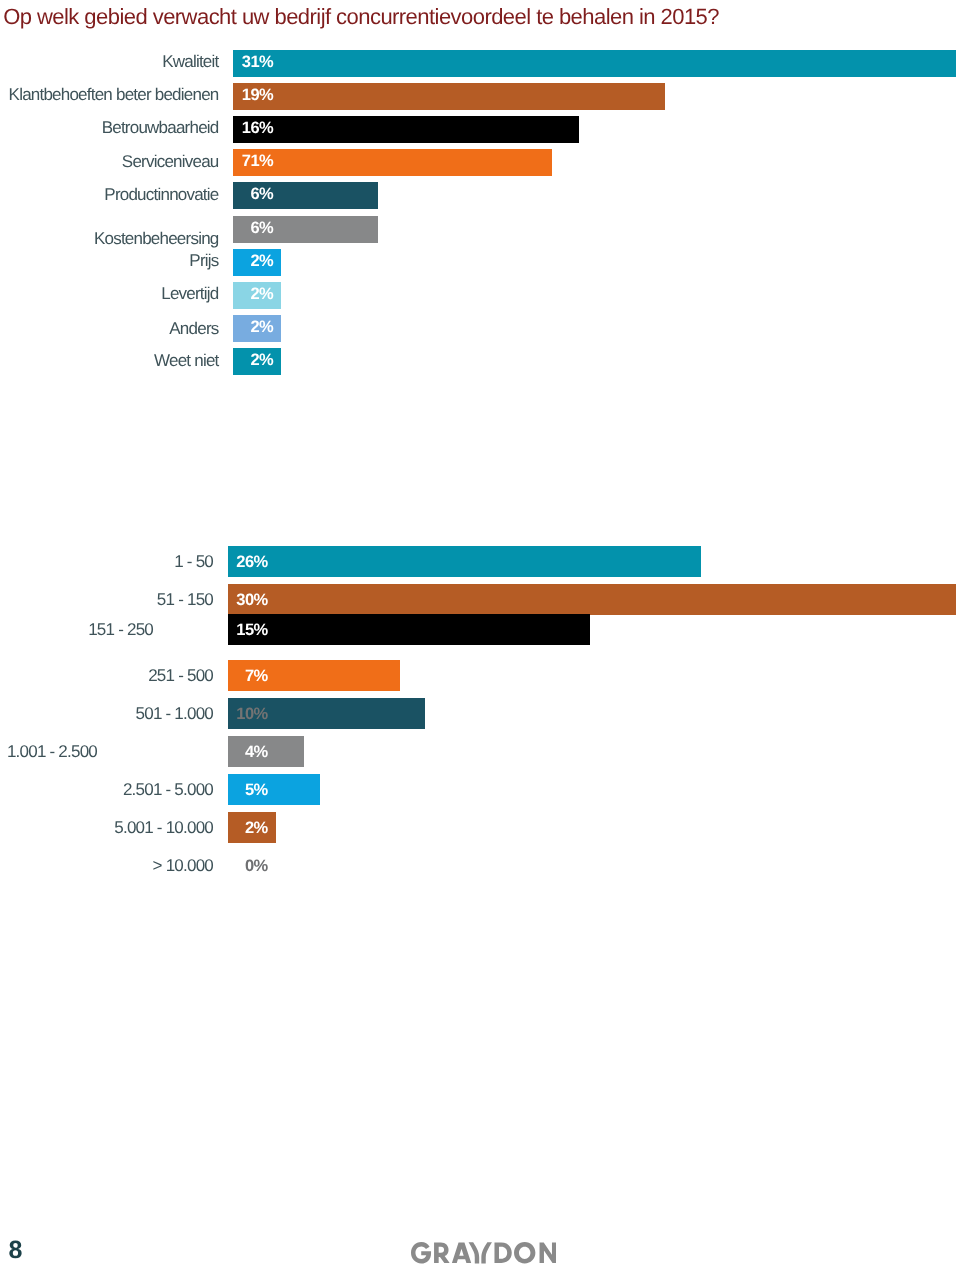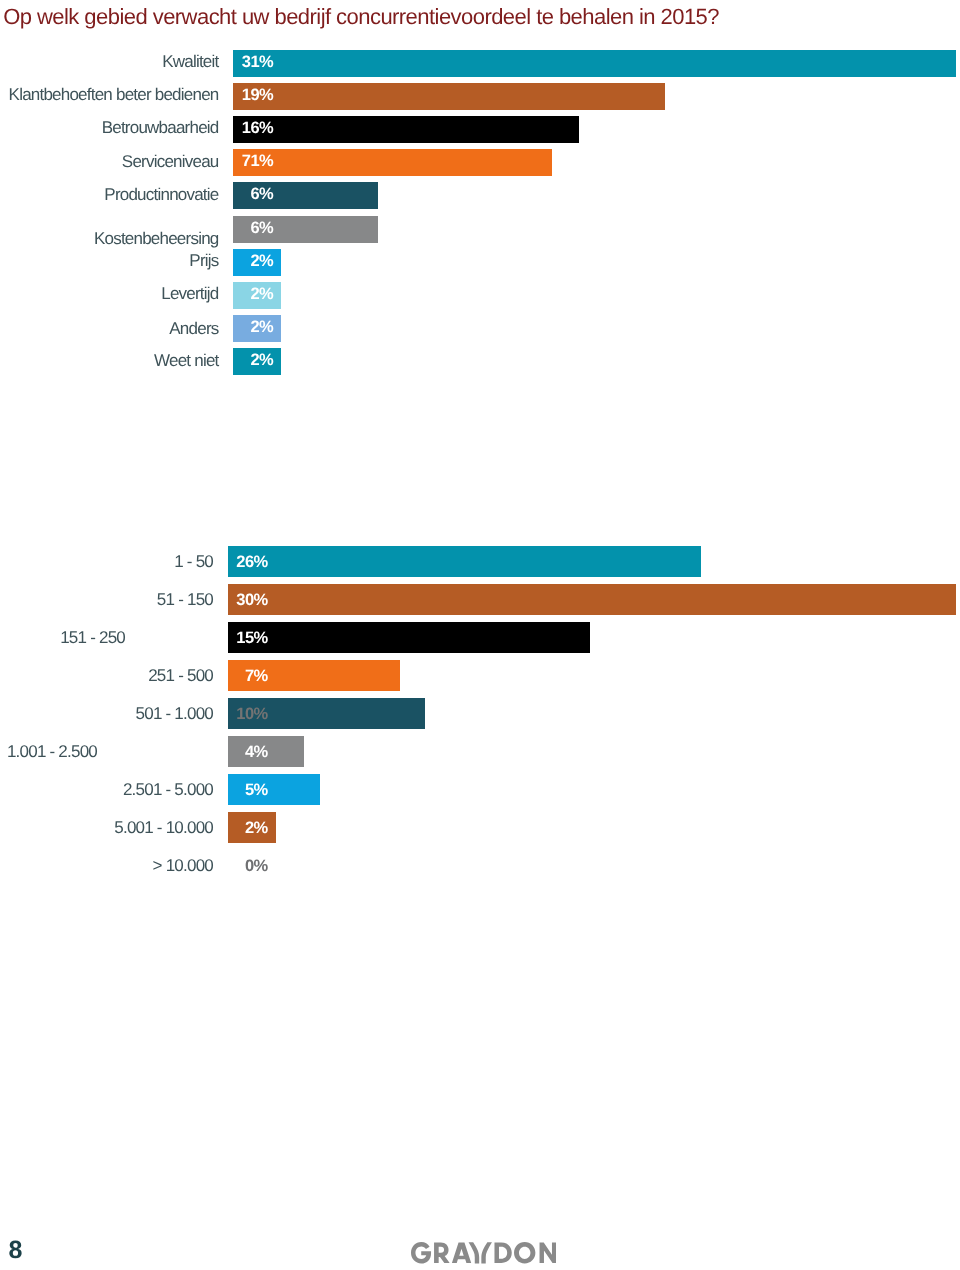--- a/index.html
+++ b/index.html
@@ -78,21 +78,21 @@
       <div class="row" style="position: absolute; left: 0px; top: 0px; height: 31.2px; width: 960px;">
         <div class="cat" style="right: 747px; top: 6px;">1 - 50</div>
         <div class="bar" style="left: 228px; top: 0px; width: 473px; height: 31.2px; background: rgb(3, 146, 172);"></div>
         <div class="val" style="left: 207.8px; width: 60px; top: 7.2px; color: rgb(255, 255, 255);">26%</div>
       </div>
       <div class="row" style="position: absolute; left: 0px; top: 38px; height: 26px; width: 960px;">
         <div class="cat" style="right: 747px; top: 6px;">51 - 150</div>
         <div class="bar" style="left: 228px; top: 0px; width: 728px; height: 31.2px; background: rgb(181, 92, 37);"></div>
         <div class="val" style="left: 207.8px; width: 60px; top: 7.2px; color: rgb(255, 255, 255);">30%</div>
       </div>
-      <div class="row" style="position: absolute; left: 0px; top: 76px; height: 31.2px; width: 872px;">
+      <div class="row" style="position: absolute; left: 0px; top: 68px; height: 31.2px; width: 872px; padding-left: 28px;">
         <div class="cat" style="right: 747px; top: 6px;">151 - 250</div>
         <div class="bar" style="left: 228px; top: 0px; width: 362px; height: 31.2px; background: rgb(0, 0, 0);"></div>
         <div class="val" style="left: 207.8px; width: 60px; top: 7.2px; color: rgb(255, 255, 255);">15%</div>
       </div>
       <div class="row" style="position: absolute; left: 0px; top: 114px; height: 31.2px; width: 960px;">
         <div class="cat" style="right: 747px; top: 6px;">251 - 500</div>
         <div class="bar" style="left: 228px; top: 0px; width: 172px; height: 31.2px; background: rgb(240, 110, 24);"></div>
         <div class="val" style="left: 207.8px; width: 60px; top: 7.2px; color: rgb(255, 255, 255);">7%</div>
       </div>
       <div class="row" style="position: absolute; left: 0px; top: 152px; height: 31.2px; width: 960px;">

